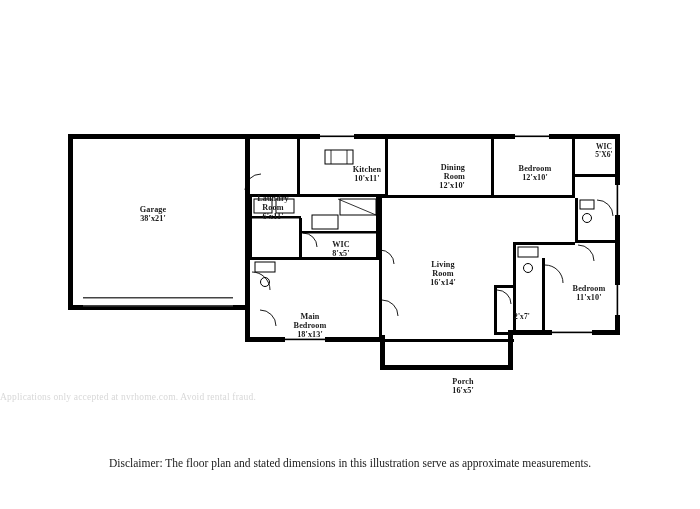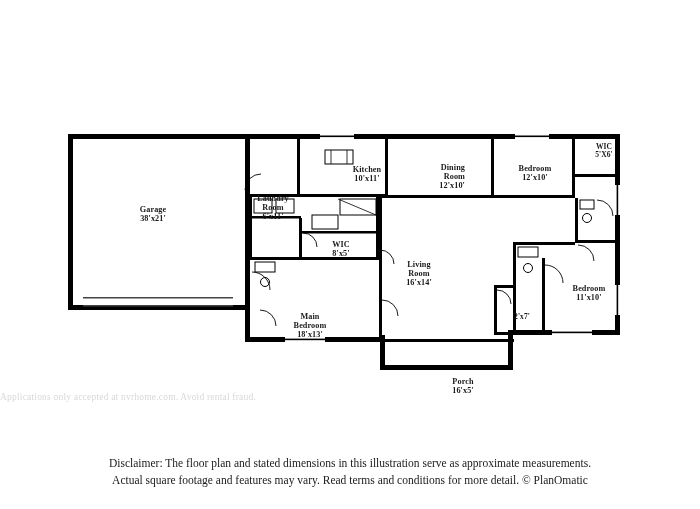--- a/index.html
+++ b/index.html
@@ -168,27 +168,26 @@
     <path d="M497,290 A14,14 0 0,1 511,304" fill="none" stroke="#000" stroke-width="0.9"></path>
   </g>
 </svg>
 
 <div id="labels">
     <div class="room-label" style="left: 78px; top: 205px; width: 150px; font-size: 8.2px;"><span class="nm">Garage</span><span class="dim">38'x21'</span></div>
     <div class="room-label" style="left: 300px; top: 165px; width: 90px; font-size: 8.2px; margin-left: 22px;"><span class="nm">Kitchen</span><span class="dim">10'x11'</span></div>
     <div class="room-label" style="left: 240px; top: 194px; width: 66px; font-size: 8.2px;"><span class="nm">Laundry</span><span class="nm">Room</span><span class="dim">6'x11'</span></div>
     <div class="room-label" style="left: 385px; top: 163px; width: 80px; font-size: 8.2px; text-align: right;"><span class="nm">Dining</span><span class="nm">Room</span><span class="dim">12'x10'</span></div>
     <div class="room-label" style="left: 310px; top: 240px; width: 62px; font-size: 8.2px;"><span class="nm">WIC</span><span class="dim">8'x5'</span></div>
-    <div class="room-label" style="left: 378px; top: 260px; width: 82px; font-size: 8.2px;"><span class="nm">Living</span><span class="nm">Room</span><span class="dim">16'x14'</span></div>
+    <div class="room-label" style="left: 402px; top: 260px; width: 82px; font-size: 8.2px;"><span class="nm">Living</span><span class="nm">Room</span><span class="dim">16'x14'</span></div>
     <div class="room-label" style="left: 265px; top: 312px; width: 90px; font-size: 8.2px;"><span class="nm">Main</span><span class="nm">Bedroom</span><span class="dim">18'x13'</span></div>
     <div class="room-label" style="left: 418px; top: 353px; width: 90px; font-size: 8.2px; margin-top: 24px;"><span class="nm">Porch</span><span class="dim">16'x5'</span></div>
     <div class="room-label" style="left: 495px; top: 164px; width: 80px; font-size: 8.2px;"><span class="nm">Bedroom</span><span class="dim">12'x10'</span></div>
     <div class="room-label" style="left: 578px; top: 143px; width: 52px; font-size: 7.5px;"><span class="nm">WIC</span><span class="dim">5'X6'</span></div>
     <div class="room-label" style="left: 548px; top: 284px; width: 82px; font-size: 8.2px;"><span class="nm">Bedroom</span><span class="dim">11'x10'</span></div>
     <div class="room-label" style="left: 503px; top: 297px; width: 38px; font-size: 7.5px; margin-top: 16px;"><span class="dim">2'x7'</span></div>
   </div>
 
 <div class="watermark">Applications only accepted at nvrhome.com. Avoid rental fraud.</div>
 
 <div class="disclaimer">
   <div>Disclaimer: The floor plan and stated dimensions in this illustration serve as approximate measurements.</div>
-  <div>Actual square footage and features may vary. Read terms and conditions for more detail. © PlanOmatic</div>
 </div>
 
 </body></html>

